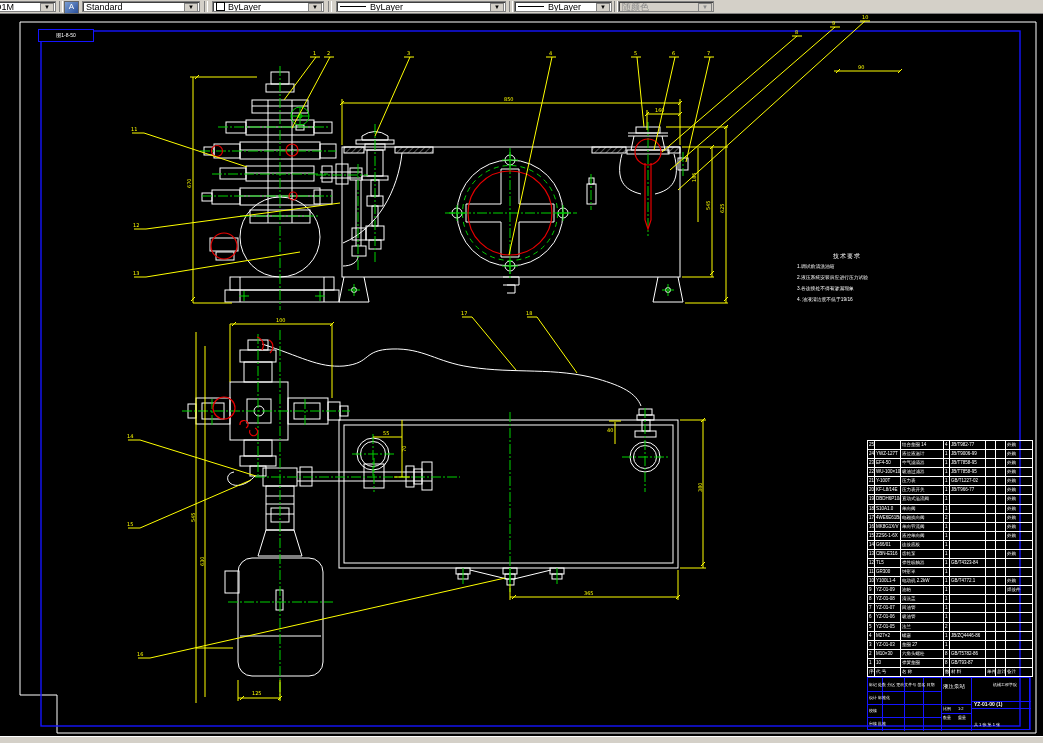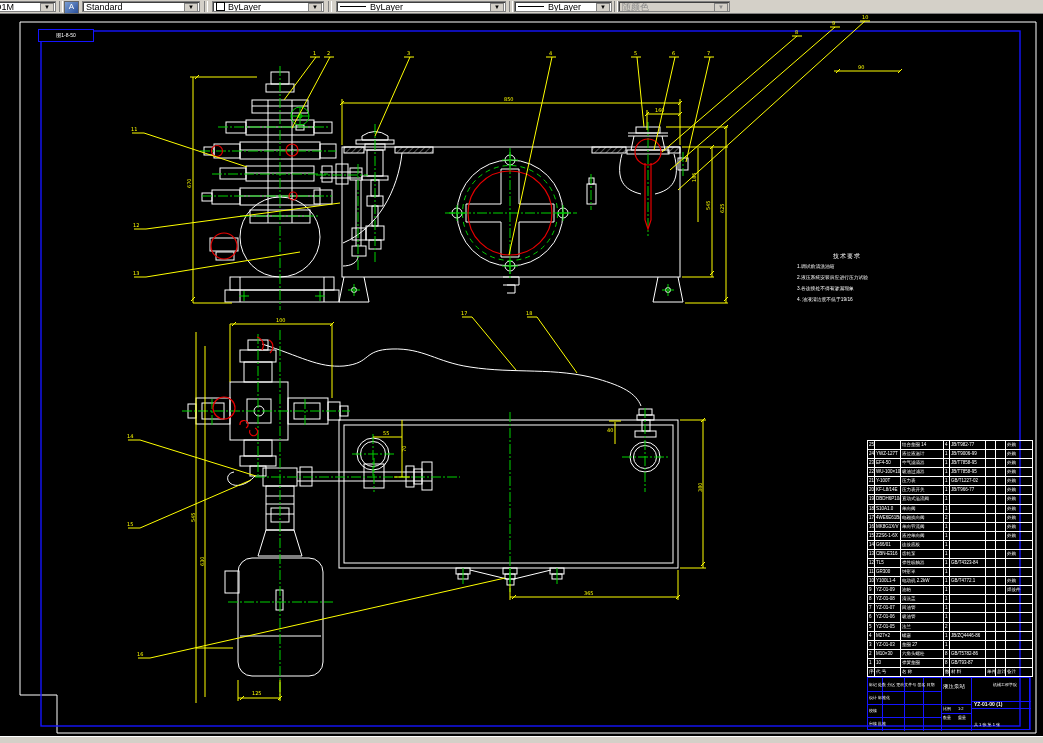--- a/index.html
+++ b/index.html
@@ -83,21 +83,21 @@
     <span>ByLayer</span>
     <span class="arrowbtn">▼</span>
   </div>
   <div class="sep" style="left:509px;"></div>
   <div class="combo" style="left:514px;width:98px;">
     <span class="lineglyph"></span>
     <span>ByLayer</span>
     <span class="arrowbtn">▼</span>
   </div>
   <div class="sep" style="left:614px;"></div>
-  <div class="combo disabled" style="left:618px;width:112px;">
+  <div class="combo disabled" style="left:618px;width:96px;">
     <span>随颜色</span>
     <span class="arrowbtn">▼</span>
   </div>
 </div>
 
 <svg width="1043" height="743" viewBox="0 0 1043 743" style="position:absolute;left:0;top:0;z-index:1;">
   <defs>
     <pattern id="h" width="4" height="6" patternUnits="userSpaceOnUse" patternTransform="rotate(45)">
       <line x1="0" y1="0" x2="0" y2="6" stroke="#fff" stroke-width="0.7"></line>
     </pattern>

